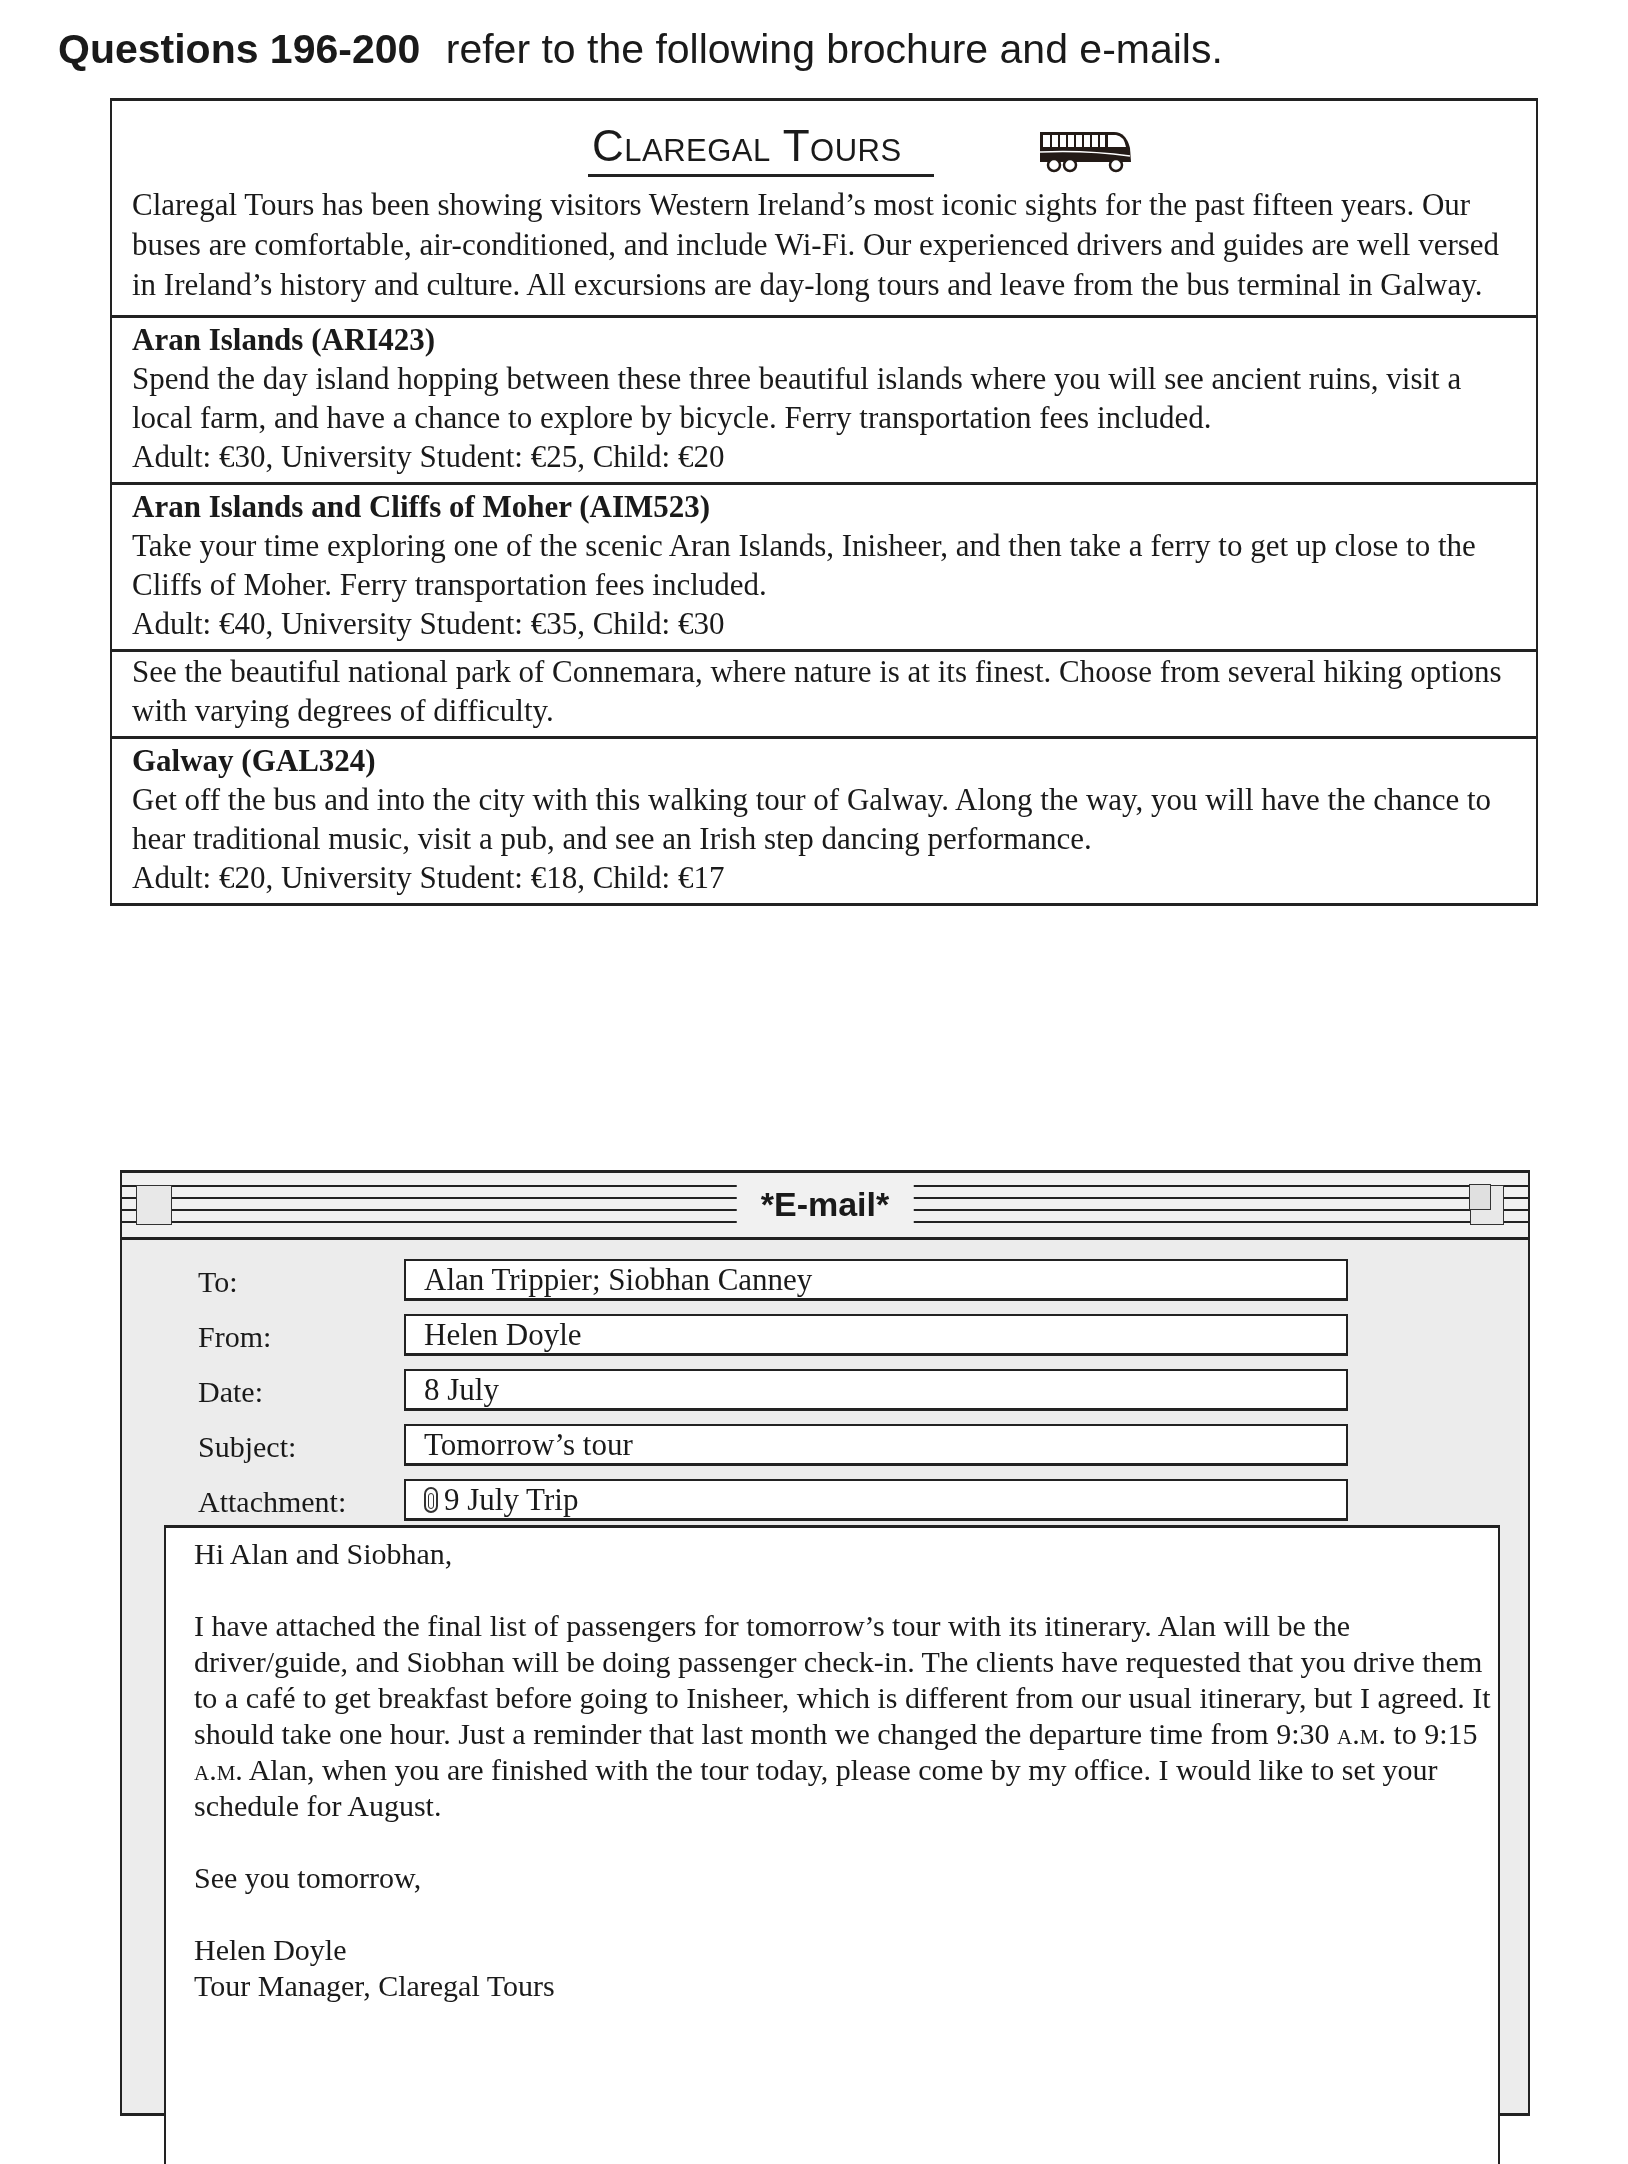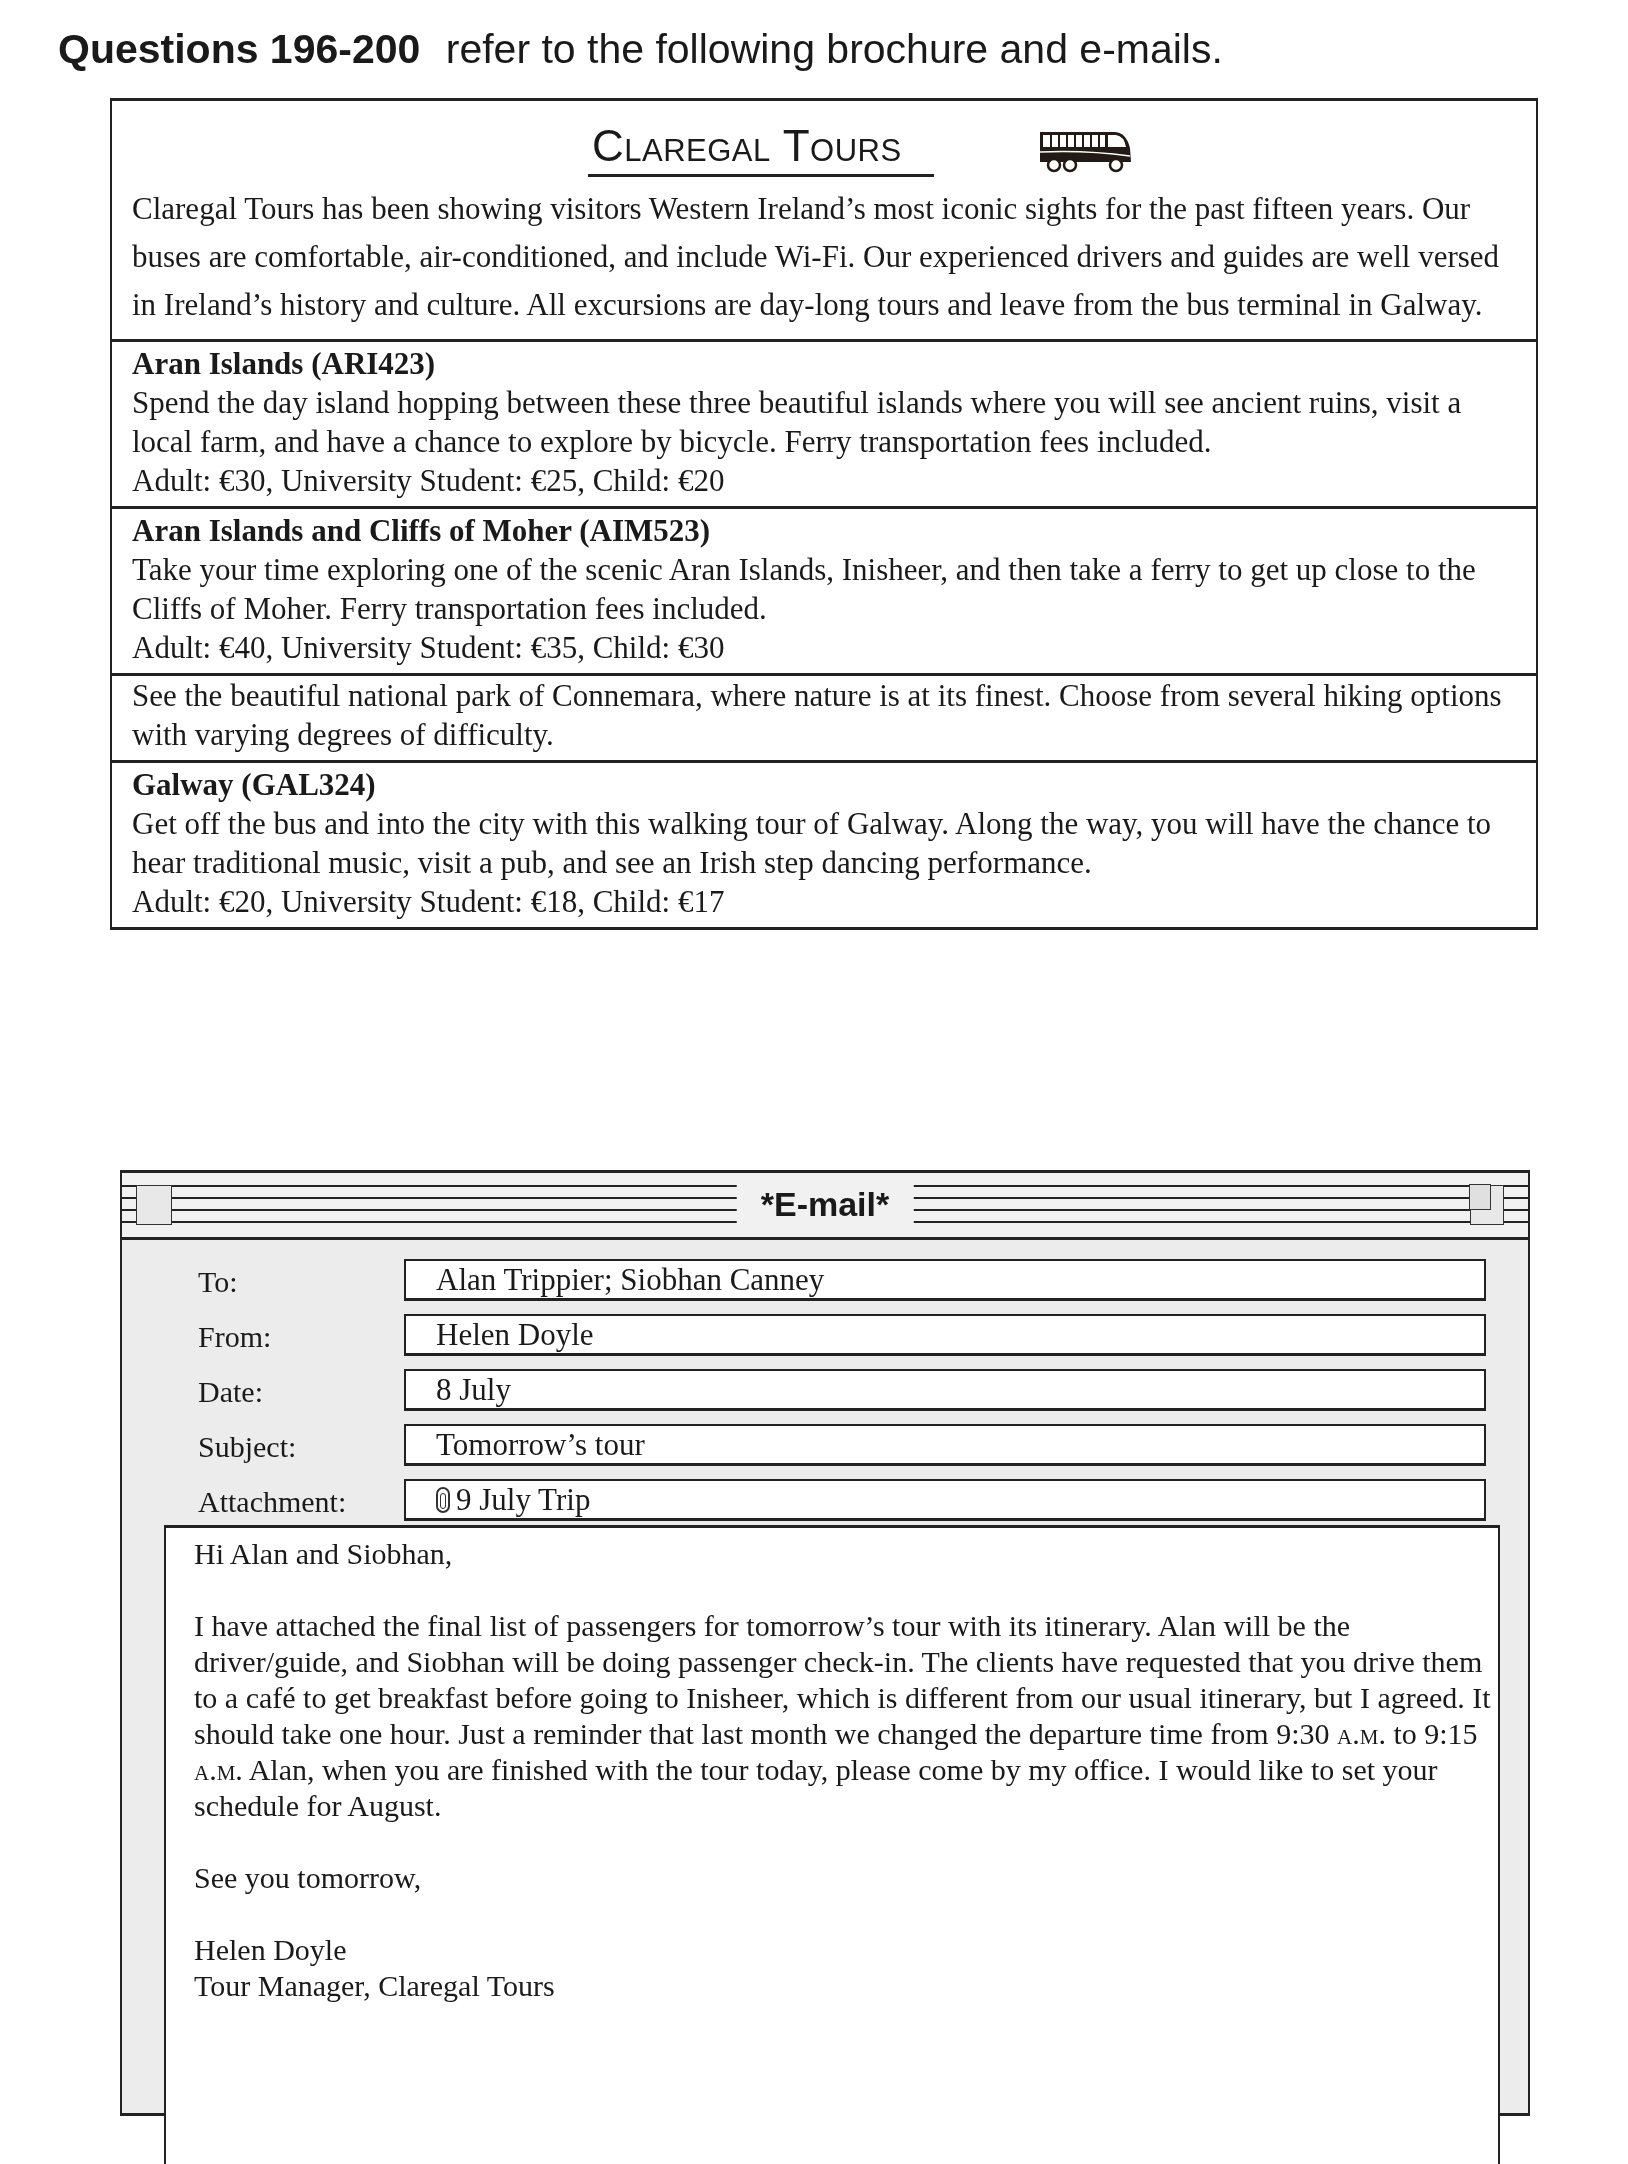--- a/index.html
+++ b/index.html
@@ -10,38 +10,38 @@
   #header-line { position: absolute; left: 58px; top: 26px; font-size: 41px; }
   #header-line .qnum { font-weight: bold; margin-right: 14px; }
 
   
   #brochure { position: absolute; left: 110px; top: 98px; width: 1428px; border: 2px solid #222; border-top-width: 3px; border-bottom-width: 3px; box-sizing: border-box; background: #fff; }
   .b-head { position: relative; height: 82px; }
   .b-title { position: absolute; left: 480px; top: 20px; font-size: 44px; font-variant: small-caps; letter-spacing: 0.5px; font-family: "Liberation Sans", "DejaVu Sans", sans-serif; }
   .b-title-line { position: absolute; left: 476px; top: 73px; width: 346px; height: 3px; background: #222; }
   .bus-icon { position: absolute; left: 924px; top: 27px; width: 98px; height: 45px; }
   .b-section { padding: 0 10px 6px 20px; border-top: 3px solid #222; font-size: 31px; line-height: 39px; }
-  .b-section.intro { border-top: none; padding-top: 2px; line-height: 48px; padding-bottom: 10px; }
+  .b-section.intro { border-top: none; padding-top: 2px; line-height: 40px; padding-bottom: 10px; }
   .b-section .tname { font-weight: bold; display: block; padding-top: 2px; }
   .b-section .price { display: block; }
 
   
   #email { position: absolute; left: 120px; top: 1170px; width: 1410px; height: 946px; border: 2px solid #222; border-top-width: 3px; border-bottom-width: 3px; box-sizing: border-box; background: #ececec; }
   .titlebar { position: relative; height: 64px; border-bottom: 3px solid #222; background: #f1f1f1; }
   .tb-lines { position: absolute; left: 0; right: 0; top: 12px; height: 38px;
     background: repeating-linear-gradient(to bottom, #222 0px, #222 2px, transparent 2px, transparent 12px); }
   .tb-title { position: absolute; left: 50%; transform: translateX(-50%); top: 6px; padding: 0 24px; background: #f1f1f1; font-size: 34px; font-weight: bold; height: 50px; line-height: 50px; }
   .tb-box-left { position: absolute; left: 14px; top: 12px; width: 34px; height: 38px; background: #e8e8e8; border: 1.5px solid #333; }
   .tb-box-right { position: absolute; right: 24px; top: 12px; width: 32px; height: 38px; background: #e8e8e8; border: 1.5px solid #333; }
   .tb-box-right::after { content: ""; position: absolute; left: -2px; top: -2px; width: 20px; height: 24px; border: 1.5px solid #333; background: #e0e0e0; }
 
   .fields { position: absolute; left: 0; top: 64px; width: 100%; }
   .frow { position: absolute; left: 0; width: 100%; height: 46px; }
   .flabel { position: absolute; left: 76px; top: 6px; font-size: 30px; }
-  .fbox { position: absolute; left: 282px; top: 0; width: 1082px; height: 42px; background: #fff; border: 2px solid #222; border-bottom-width: 3px; box-sizing: border-box; font-size: 31px; line-height: 38px; padding-left: 30px; }
+  .fbox { position: absolute; left: 282px; top: 0; width: 944px; height: 42px; background: #fff; border: 2px solid #222; border-bottom-width: 3px; box-sizing: border-box; font-size: 31px; line-height: 38px; padding-left: 18px; }
   .clip-icon { display: inline-block; width: 14px; height: 26px; border: 2px solid #333; border-radius: 8px; margin-right: 6px; vertical-align: -3px; position: relative; box-sizing: border-box; }
   .clip-icon::after { content: ""; position: absolute; left: 2px; top: 4px; width: 4px; height: 14px; border: 1.5px solid #333; border-radius: 4px; }
 
   .body-box { position: absolute; left: 42px; top: 352px; width: 1336px; height: 730px; background: #fff; border: 2px solid #222; border-top-width: 3px; box-sizing: border-box; padding: 8px 0 0 28px; font-size: 30px; line-height: 36px; }
   .body-box p { margin: 0; }
   .body-box .gap { height: 36px; }
   .sc { font-variant: small-caps; }
 </style>
 </head>
 <body>

